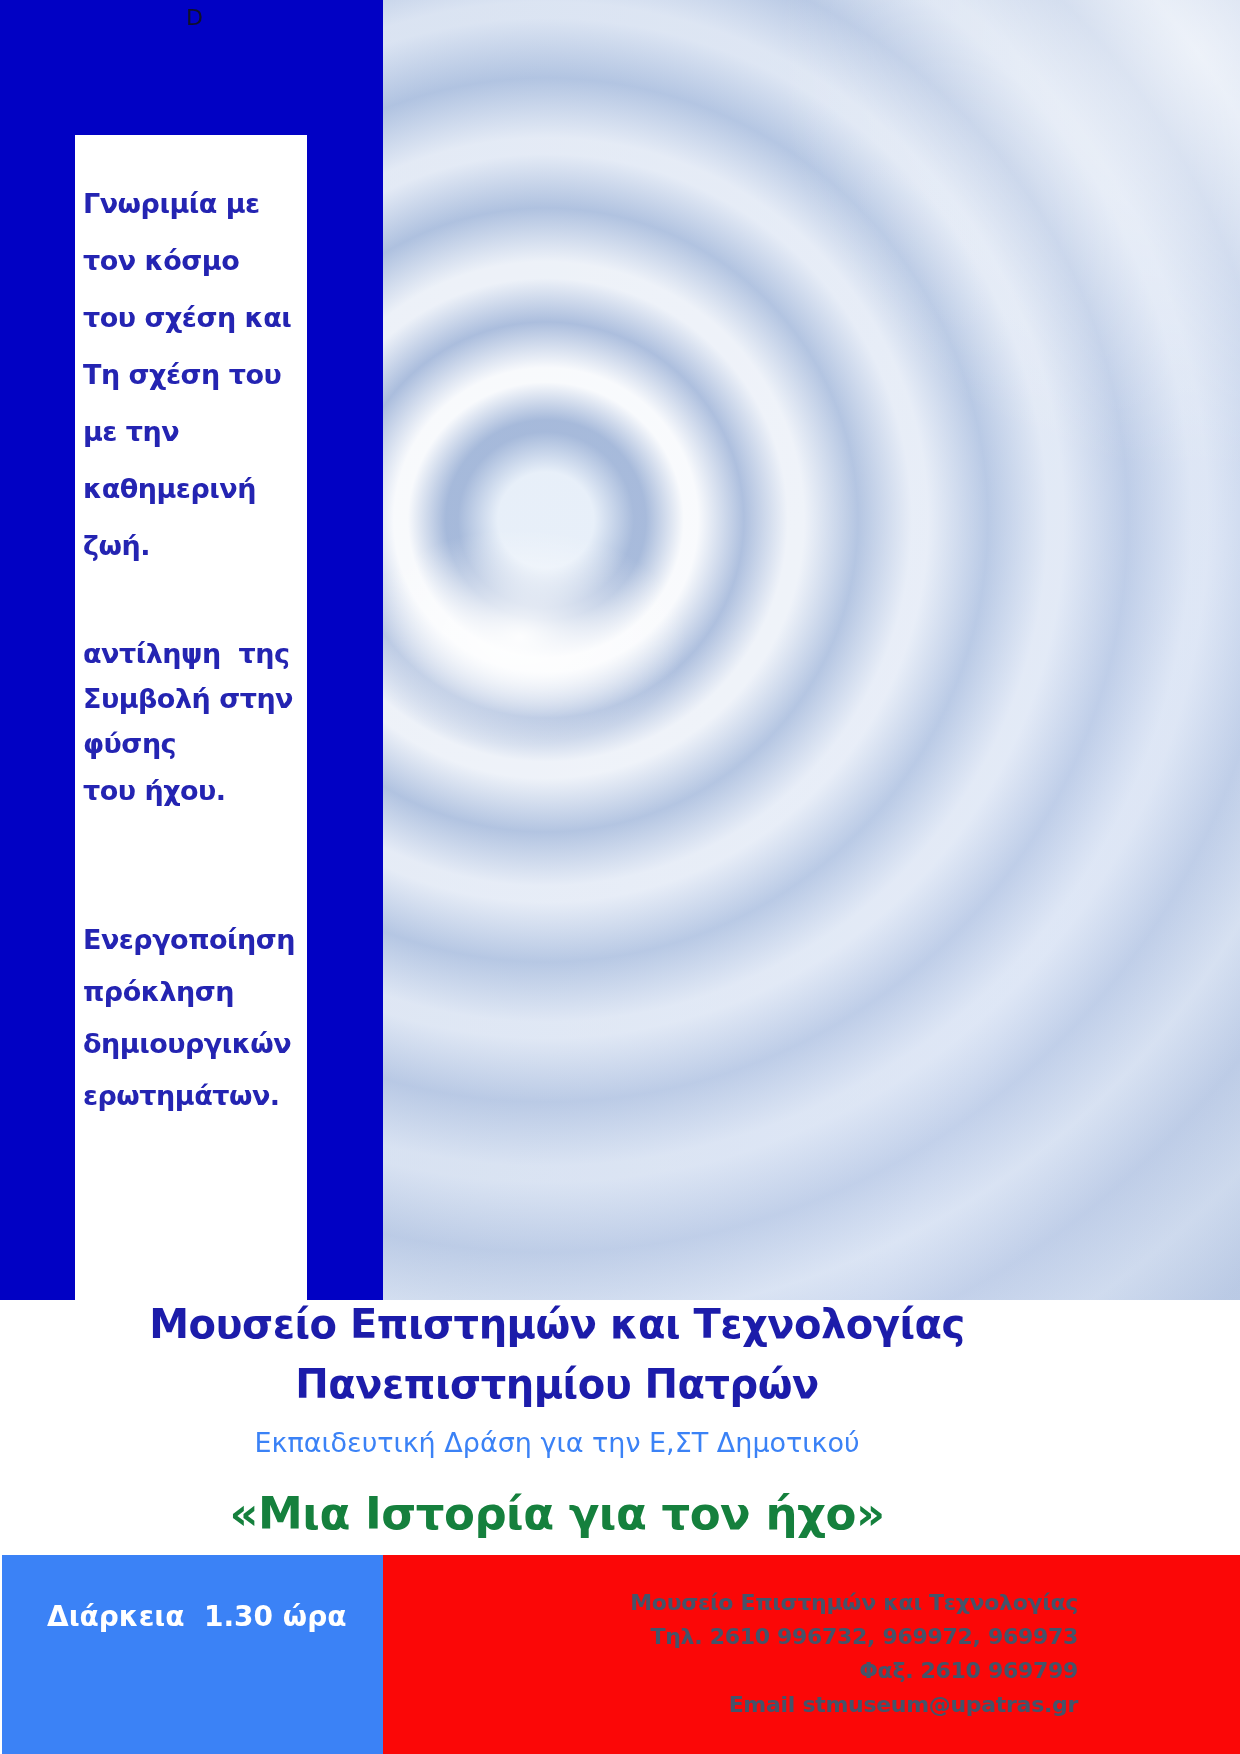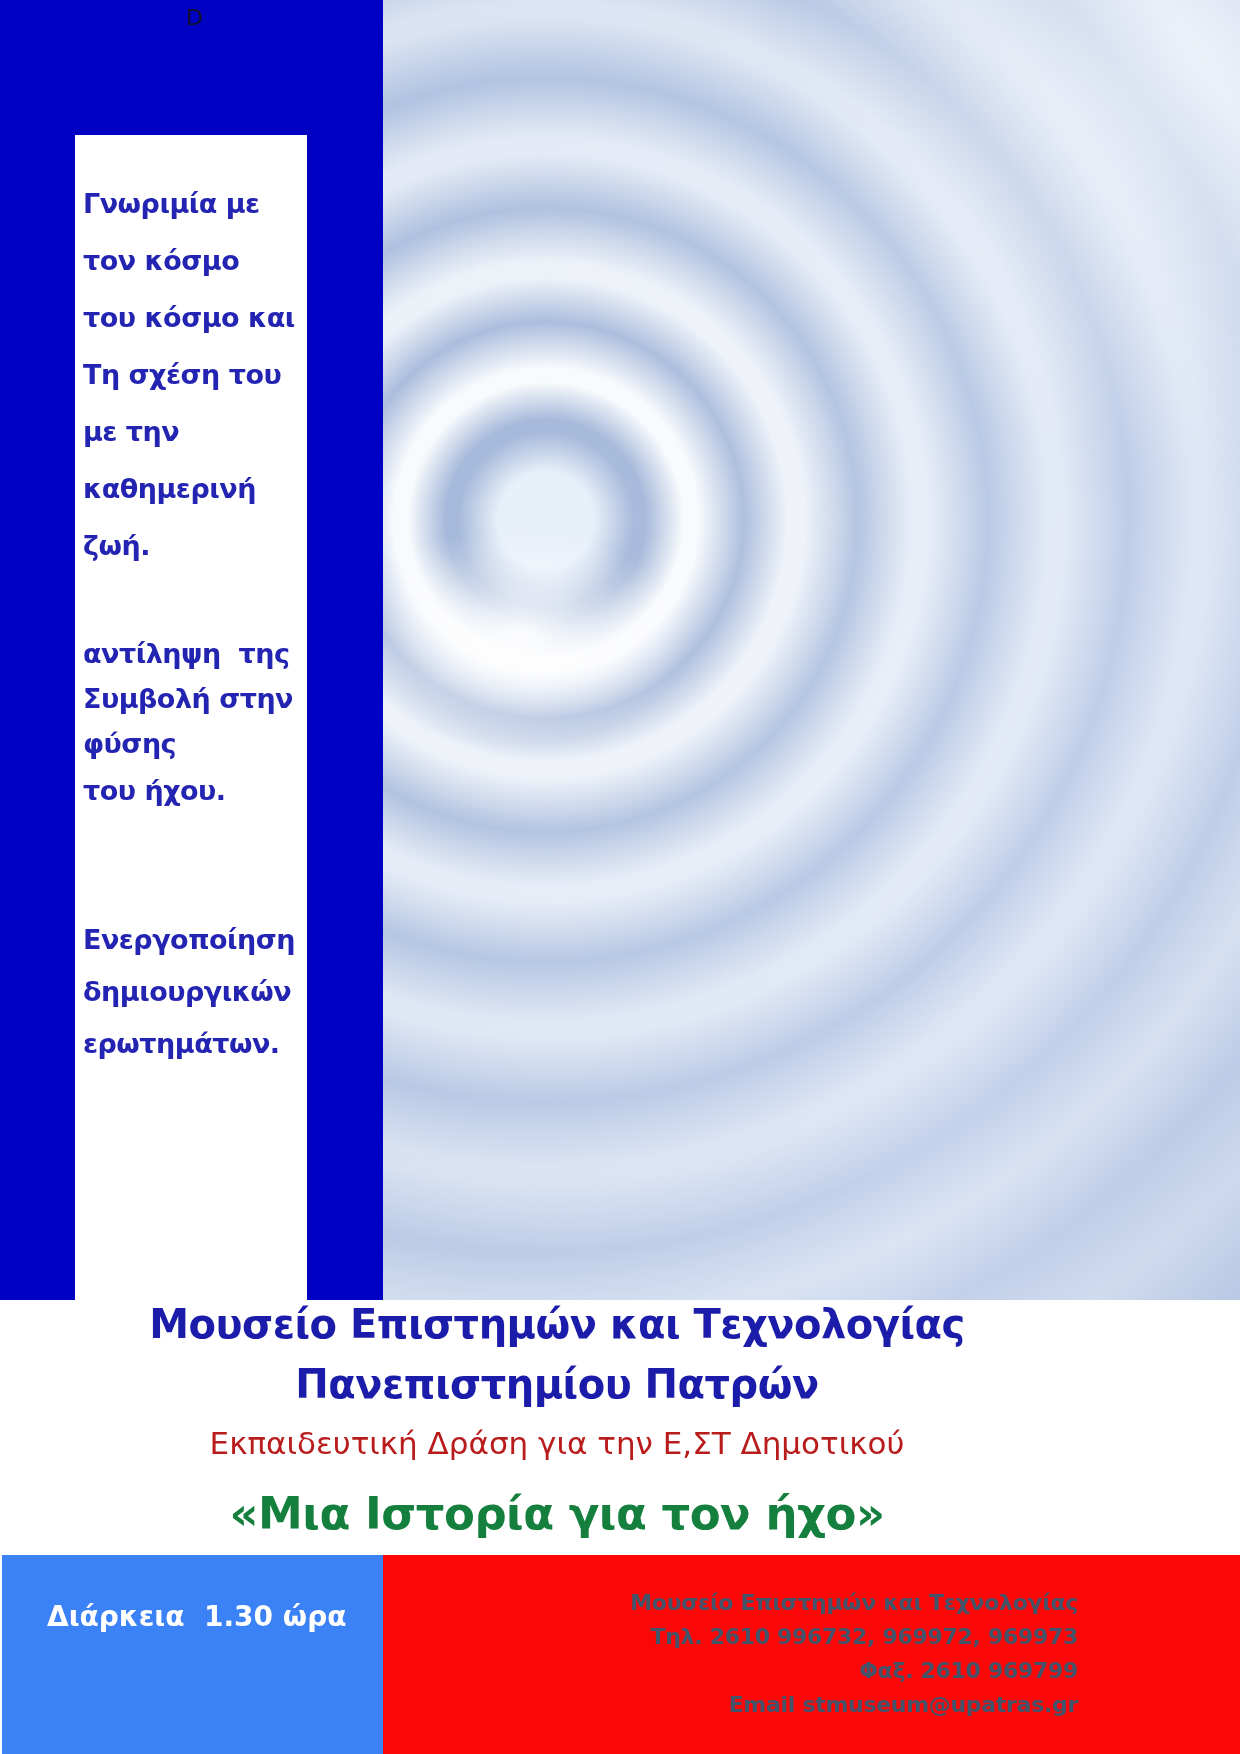--- a/index.html
+++ b/index.html
@@ -62,21 +62,21 @@
   
   .title-block{
     position:absolute;left:0;top:1294px;width:1114px;
     text-align:center;
   }
   .museum-title{
     font-size:40px;font-weight:bold;color:#1c1caa;
     line-height:60px;letter-spacing:-0.5px;
   }
   .subtitle{
-    margin-top:8px;font-size:31px;font-weight:400;color:#b91c1c;
+    margin-top:8px;font-size:27px;font-weight:400;color:#3b82f6;
     line-height:42px;
     text-align:center;
   }
   .event-title{
     margin-top:18px;font-size:45px;font-weight:bold;color:#15803d;
     line-height:64px;letter-spacing:-0.5px;
   }
   
   .footer-blue{
     position:absolute;left:2px;top:1555px;width:381px;height:258px;
@@ -101,34 +101,35 @@
 </head>
 <body>
 
 <div class="sidebar">
   <span class="top-letter">D</span>
 
   <div class="whitebox">
     <div class="wb-p1">
       <div class="wb-line">Γνωριμία με</div>
       <div class="wb-line">τον κόσμο</div>
-      <div class="wb-line">του κόσμο και</div>
+      <div class="wb-line">του σχέση και</div>
       <div class="wb-line">Τη σχέση του</div>
       <div class="wb-line">με την</div>
       <div class="wb-line">καθημερινή</div>
       <div class="wb-line">ζωή.</div>
     </div>
     <div class="wb-p2">
       <div class="wb-line">αντίληψη  της</div>
       <div class="wb-line">Συμβολή στην</div>
       <div class="wb-line">φύσης</div>
       <div class="wb-line gap">του ήχου.</div>
     </div>
     <div class="wb-p3">
       <div class="wb-line">Ενεργοποίηση</div>
+      <div class="wb-line gap">πρόκληση</div>
       <div class="wb-line gap">δημιουργικών</div>
       <div class="wb-line gap">ερωτημάτων.</div>
     </div>
   </div>
 </div>
 
 <div class="water"></div>
 
 <div class="title-block">
   <div class="museum-title">Μουσείο Επιστημών και Τεχνολογίας</div>

